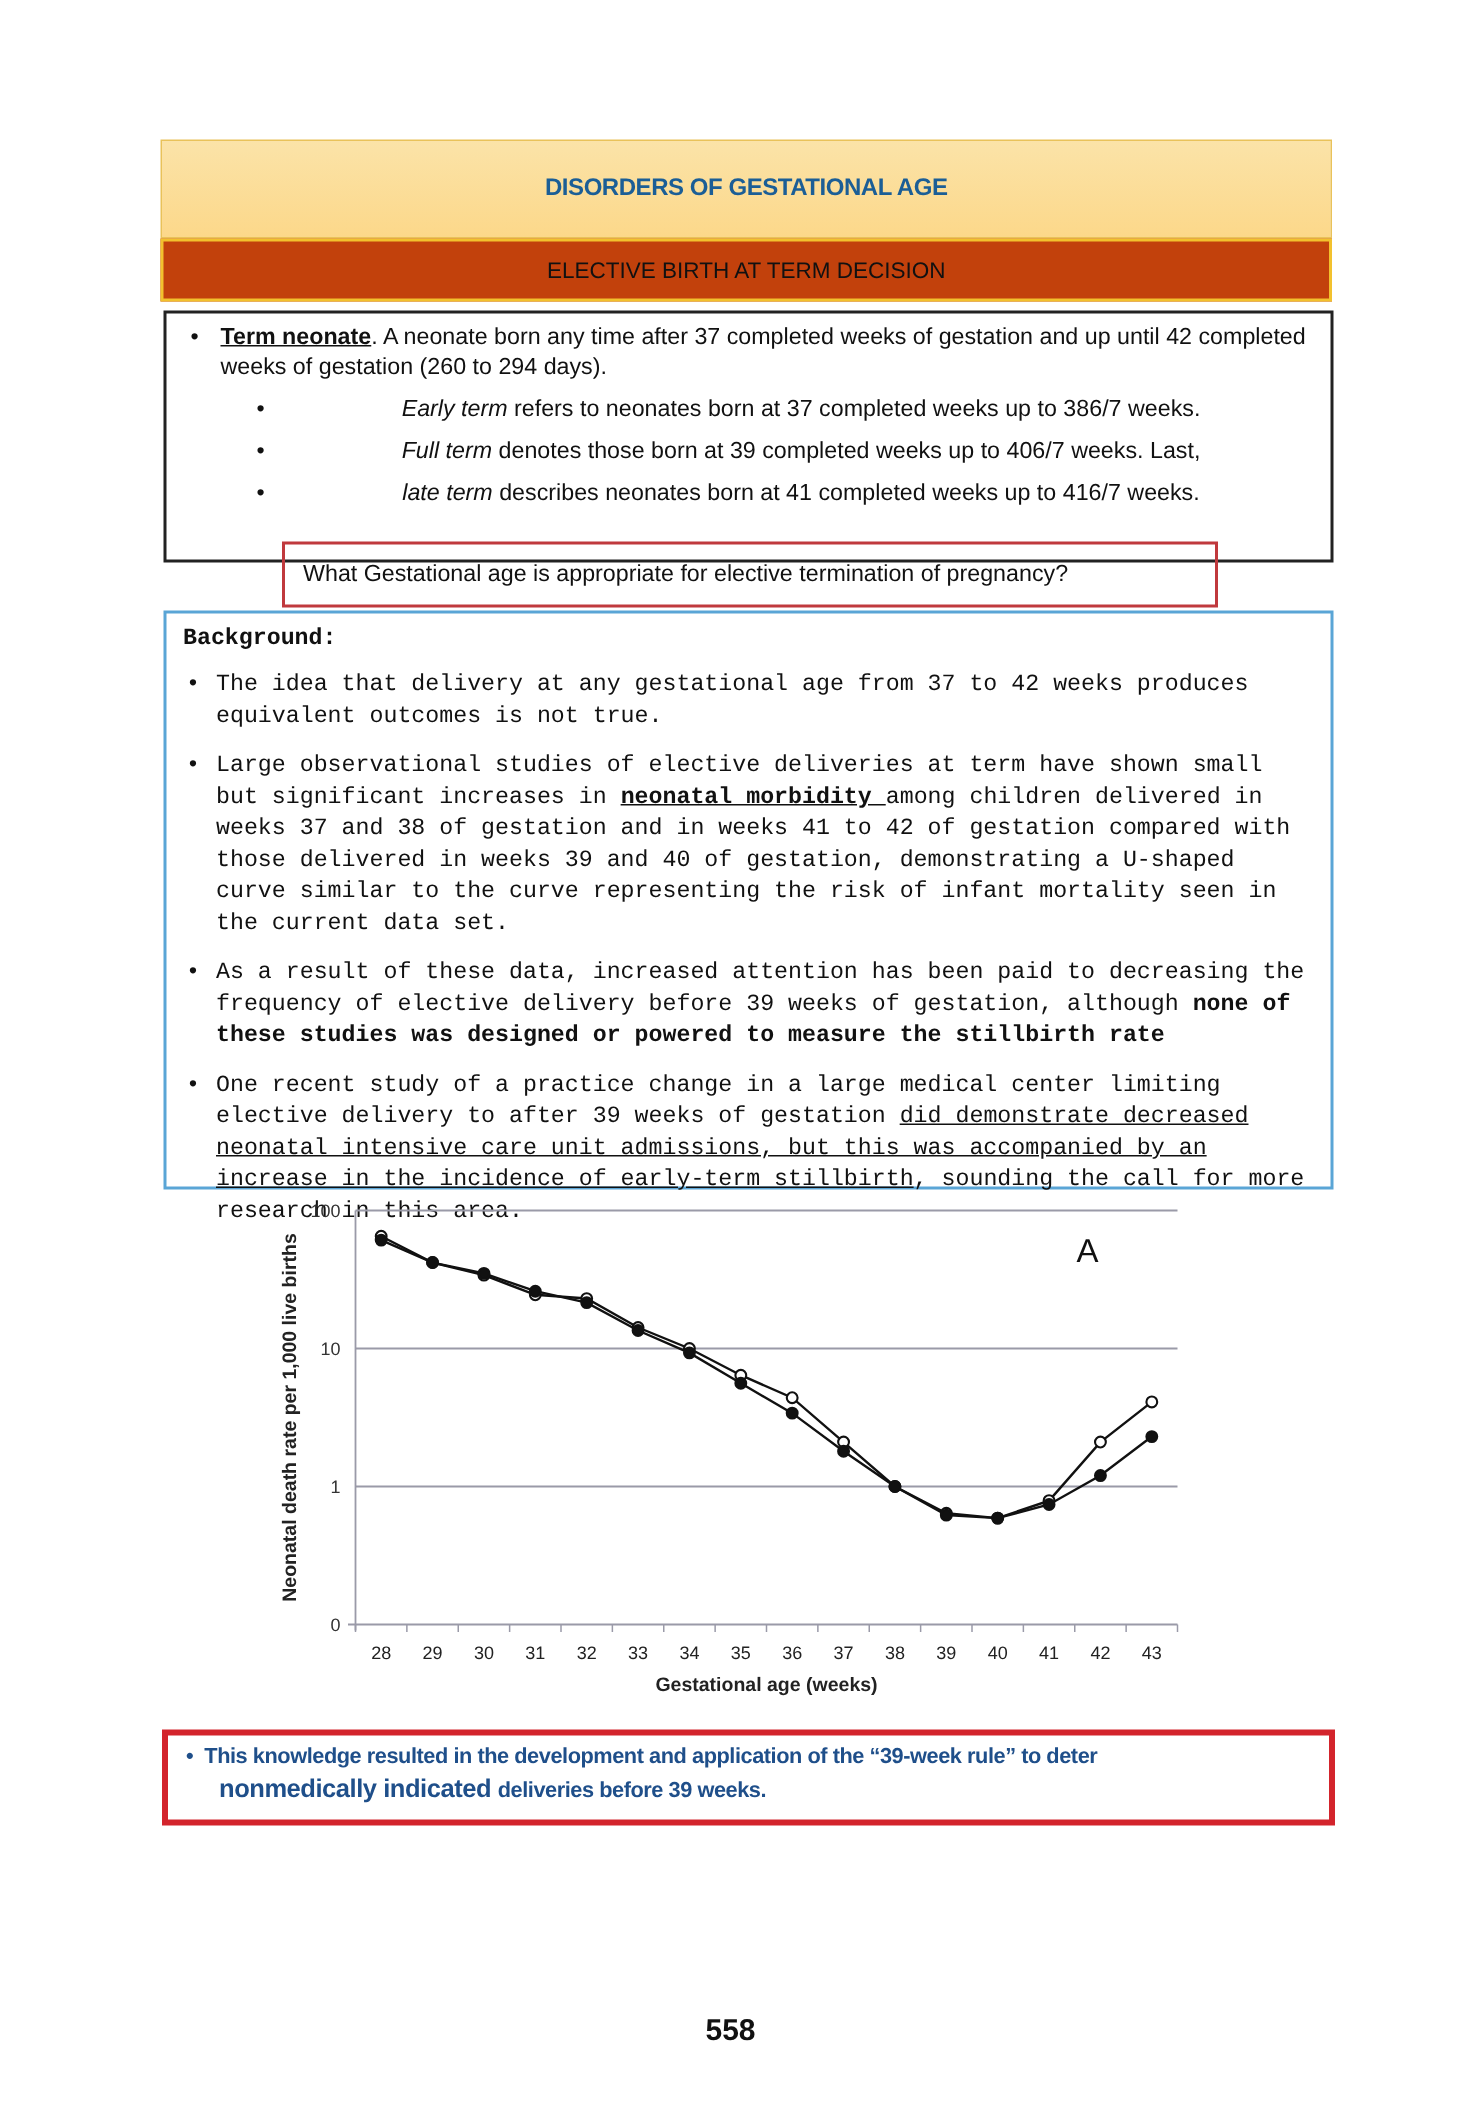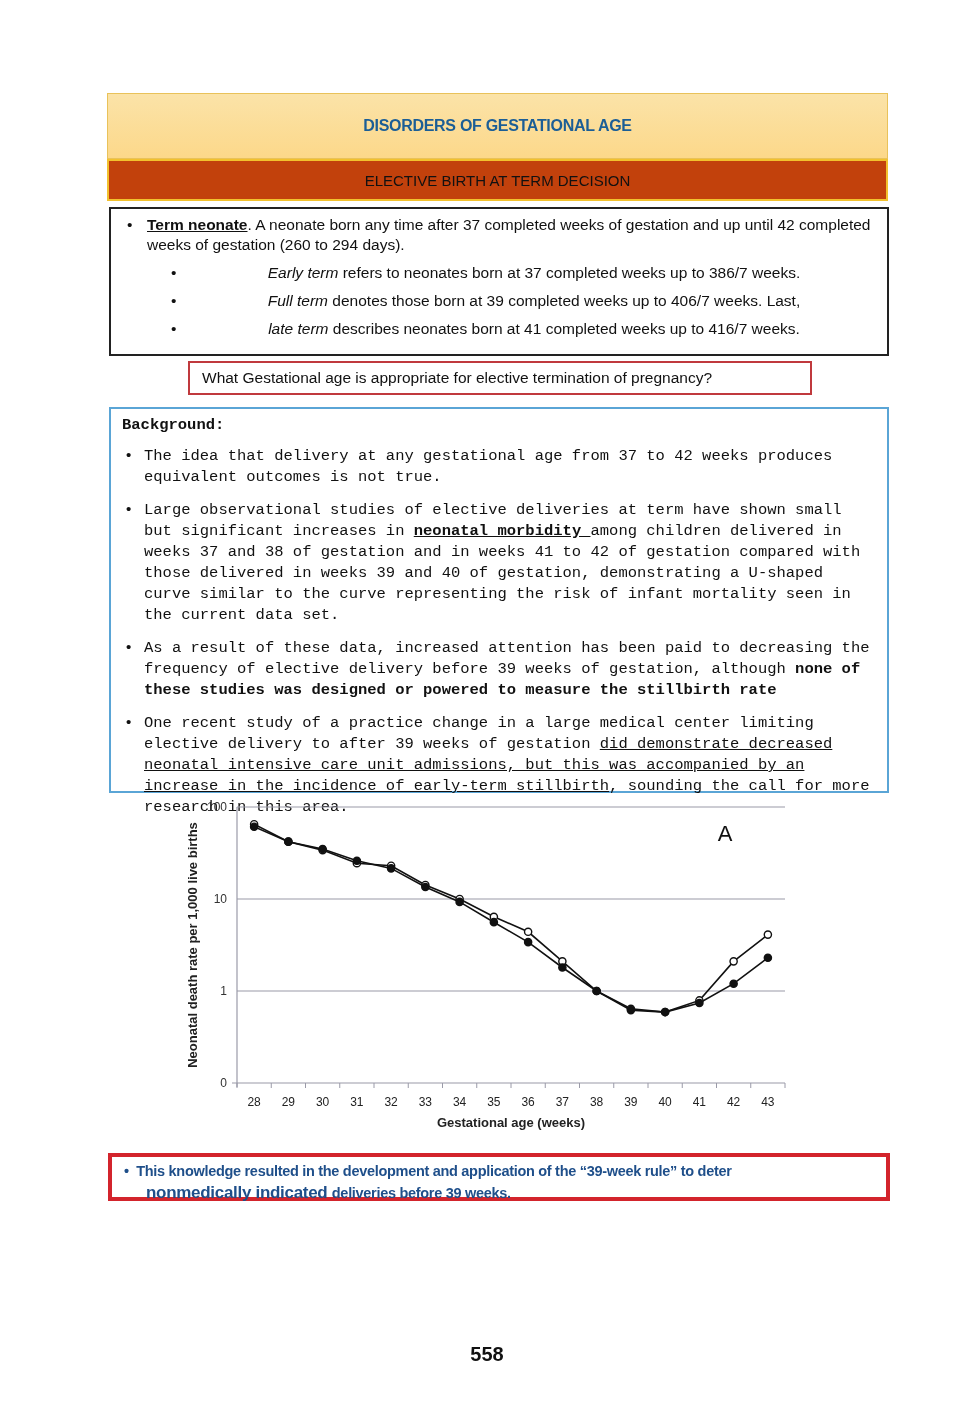--- a/index.html
+++ b/index.html
@@ -1,34 +1,34 @@
 <!DOCTYPE html>
 <html><head>
 <meta charset="utf-8">
 <style>
   html, body { margin: 0; padding: 0; background: #ffffff; }
   body { width: 974px; height: 1403px; position: relative; font-family: "Liberation Sans", sans-serif; color: #111; overflow: hidden; }
   .title-box { position: absolute; left: 107px; top: 93px; width: 781px; height: 66px; background: linear-gradient(#fbe3a8, #fcd88a); border: 1px solid #e9c25a; box-sizing: border-box; display: flex; align-items: center; justify-content: center; text-align: center; }
   .title-box span { color: #1b5e96; font-weight: bold; font-size: 16px; letter-spacing: -0.3px; }
   .subtitle-box { position: absolute; left: 107px; top: 159px; width: 781px; height: 42px; border: 2px solid #f2c12e; box-sizing: border-box; display: flex; align-items: center; justify-content: center; font-size: 15px; background: #c2410c; }
-  .def-box { position: absolute; left: 109px; top: 207px; width: 780px; height: 149px; border: 2px solid #222; box-sizing: border-box; padding: 6px 14px 0 14px; font-size: 15.5px; line-height: 20px; }
+  .def-box { position: absolute; left: 109px; top: 207px; width: 780px; height: 168px; border: 2px solid #222; box-sizing: border-box; padding: 6px 14px 0 14px; font-size: 15.5px; line-height: 20px; }
   ul { margin: 0; padding: 0; list-style: none; }
   li.bullet { position: relative; padding-left: 22px; }
   li.bullet::before { content: "\2022"; position: absolute; left: 2px; top: 0; }
   .sub li.bullet { padding-left: 26px; margin-top: 8px; margin-left: 44px; text-align: center; }
   .u { text-decoration: underline; font-weight: bold; }
   .it { font-style: italic; }
-  .question-box { position: absolute; left: 188px; top: 361px; width: 624px; height: 34px; border: 2px solid #c0393d; box-sizing: border-box; display: flex; align-items: center; padding-left: 12px; font-size: 15.5px; }
+  .question-box { position: absolute; left: 188px; top: 361px; width: 624px; height: 44px; border: 2px solid #c0393d; box-sizing: border-box; display: flex; align-items: center; padding-left: 12px; font-size: 15.5px; }
   .bg-box { position: absolute; left: 109px; top: 407px; width: 780px; height: 386px; border: 2px solid #5aa5d6; box-sizing: border-box; padding: 6px 14px 0 11px; font-size: 15.5px; line-height: 21px; font-family: Liberation Mono, monospace; }
   .bg-box .hd { font-weight: bold; margin-bottom: 10px; }
   .bg-box li.bullet { margin-bottom: 12px; }
   .b { font-weight: bold; }
   .ul { text-decoration: underline; }
   .chart { position: absolute; left: 180px; top: 795px; width: 620px; height: 345px; }
-  .conclusion-box { position: absolute; left: 108px; top: 1153px; width: 782px; height: 48px; border: 4px solid #d3242c; box-sizing: border-box; padding: 3px 10px 0 12px; color: #1f4f8a; font-weight: bold; font-size: 14.5px; line-height: 22px; letter-spacing: -0.3px; }
+  .conclusion-box { position: absolute; left: 108px; top: 1153px; width: 782px; height: 64px; border: 4px solid #d3242c; box-sizing: border-box; padding: 3px 10px 0 12px; color: #1f4f8a; font-weight: bold; font-size: 14.5px; line-height: 22px; letter-spacing: -0.3px; }
   .conclusion-box .big { font-size: 17px; }
   .page-num { position: absolute; left: 0; width: 882px; top: 1343px; text-align: center; font-weight: bold; font-size: 20px; margin-left: 46px; }
 </style>
 </head>
 <body>
 
 <div class="title-box">
   <span>DISORDERS OF GESTATIONAL AGE</span>
 </div>
 <div class="subtitle-box">

